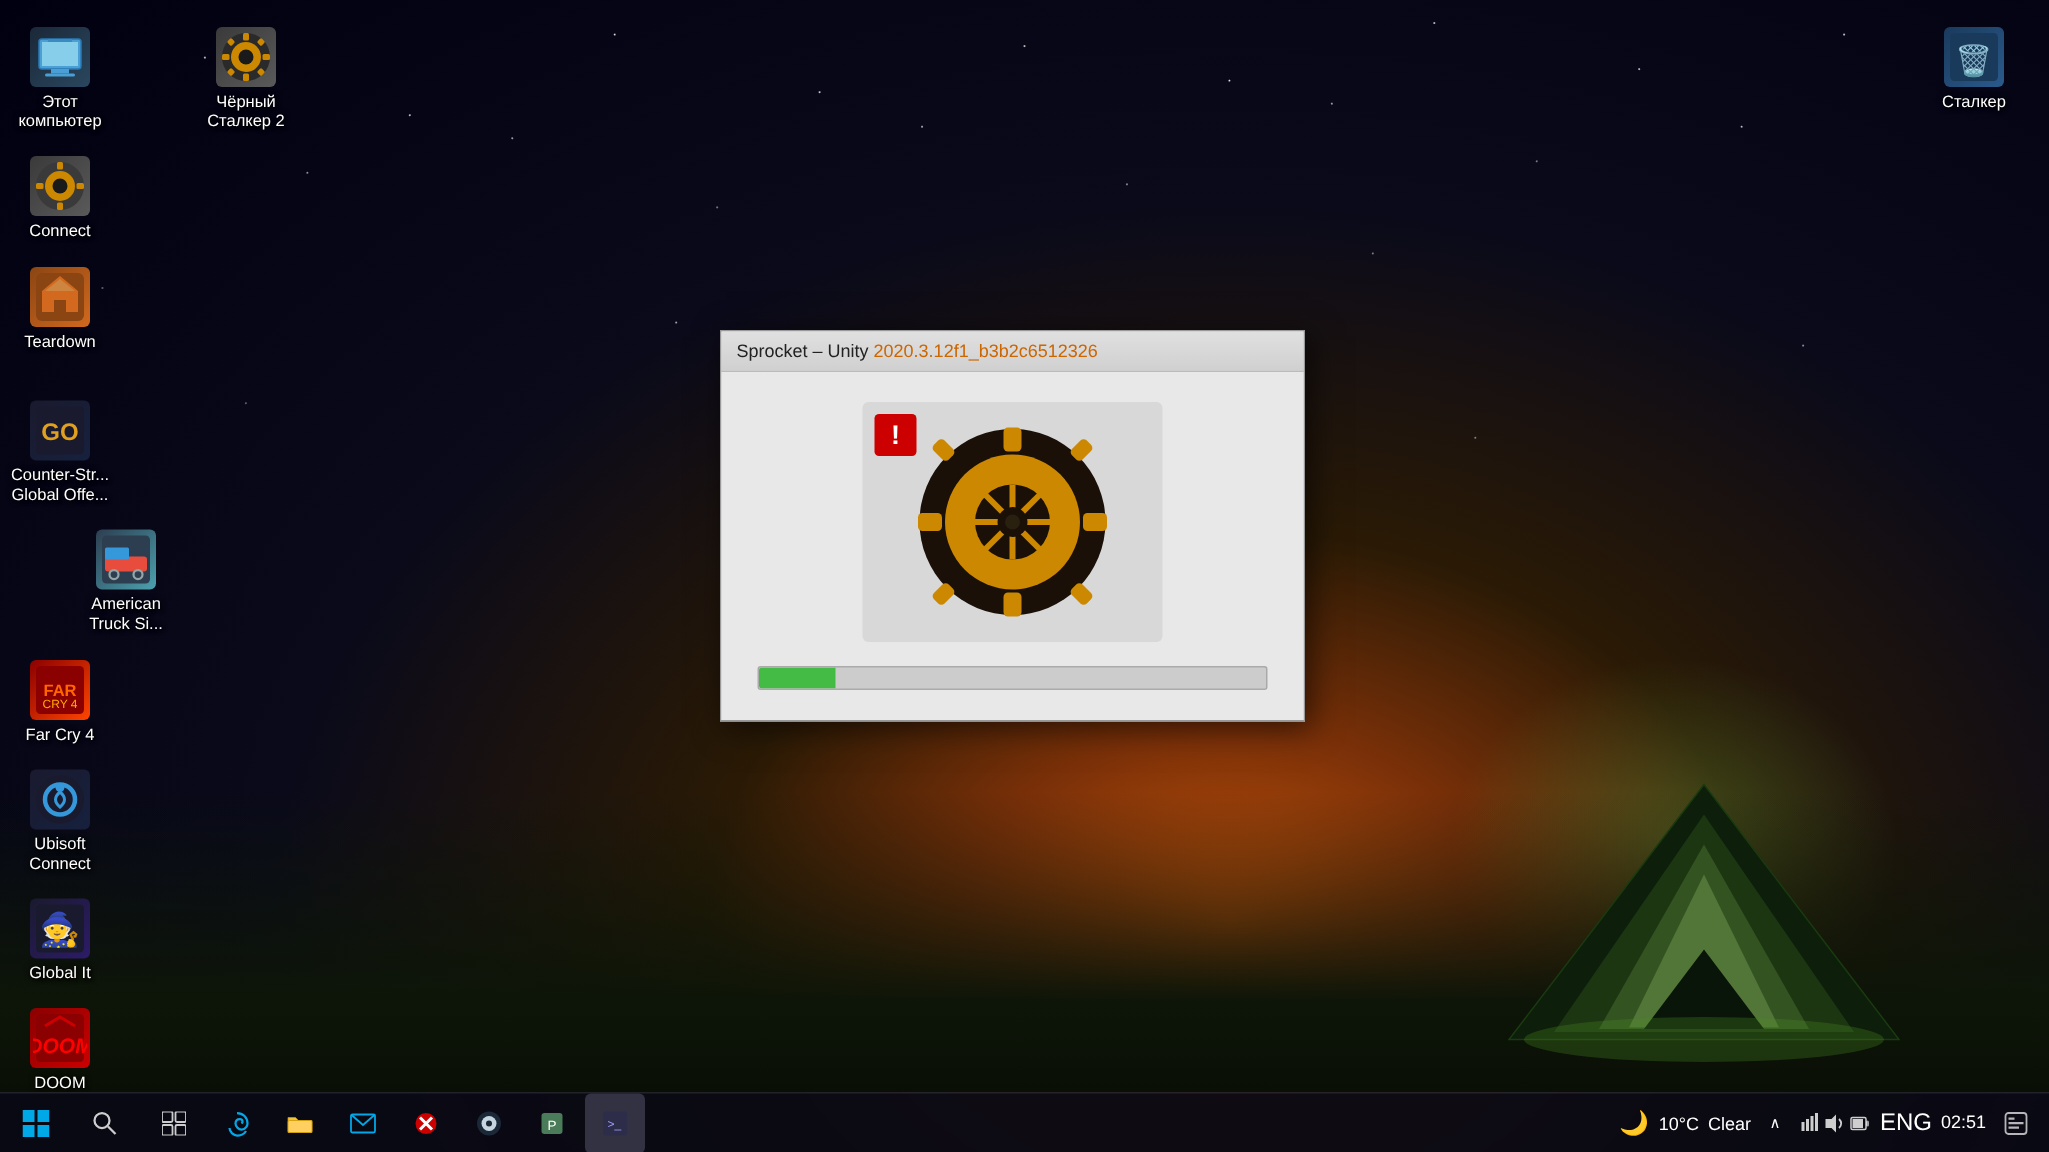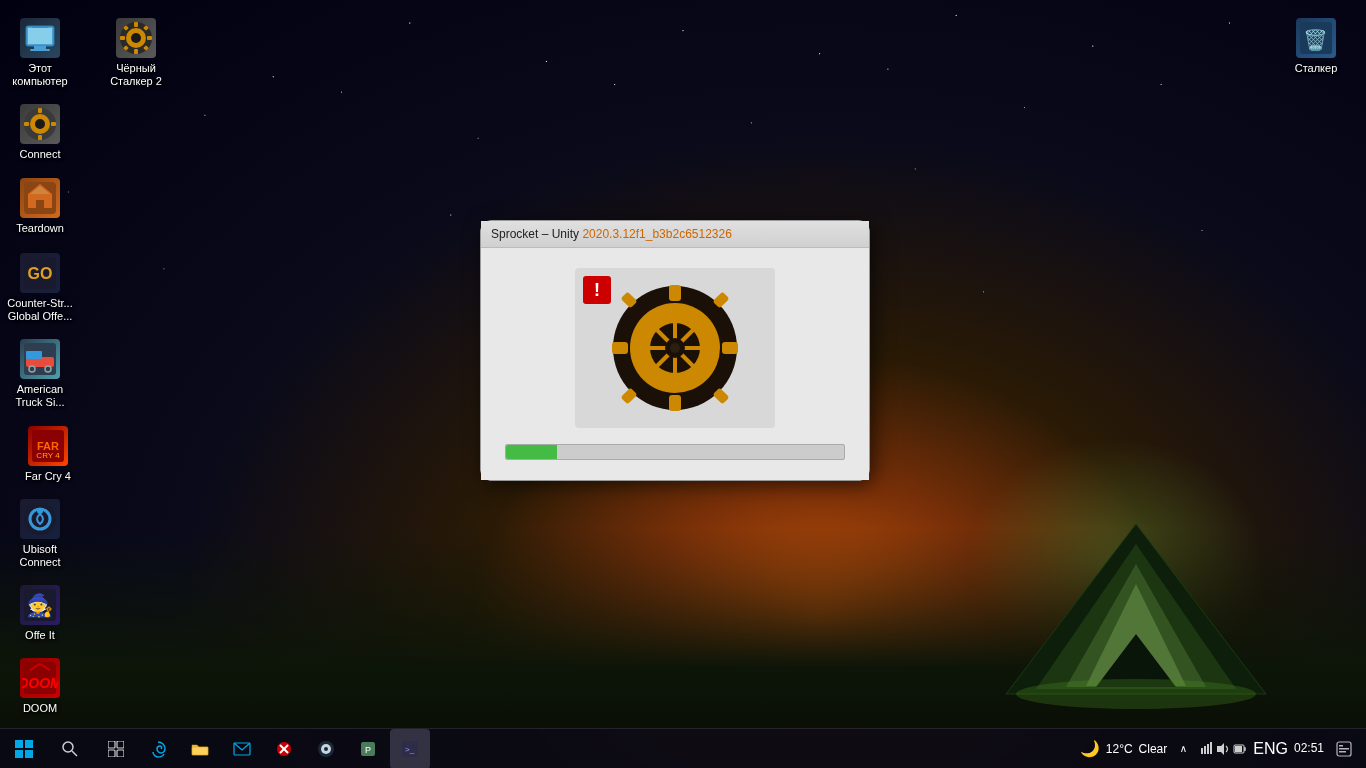--- a/index.html
+++ b/index.html
@@ -182,21 +182,21 @@
     
     .splash-window {
       position: absolute;
       top: 220px;
       left: 480px;
       width: 390px;
       background: #f0f0f0;
       border: 1px solid #999;
       box-shadow: 4px 4px 20px rgba(0,0,0,0.6);
       z-index: 50;
-      border-radius: 12px;
+      border-radius: 0;
     }
 
     .splash-titlebar {
       background: linear-gradient(to bottom, #e0e0e0, #d0d0d0);
       padding: 6px 10px;
       font-size: 12px;
       color: #222;
       display: flex;
       align-items: center;
       border-bottom: 1px solid #bbb;
@@ -268,21 +268,21 @@
     .progress-fill {
       height: 100%;
       background: #44bb44;
       border-radius: 2px 0 0 2px;
     }
 
     
     .icon-steam { background: linear-gradient(135deg, #1b2838, #2a475e); }
     .icon-sprocket { background: linear-gradient(135deg, #3a3a3a, #5a5a5a); }
     .icon-teardown { background: linear-gradient(135deg, #8B4513, #D2691E); }
-    .icon-csgo { background: linear-gradient(135deg, #1a1a2e, #16213e); }
+    .icon-csgo { background: linear-gradient(135deg, #1a1a2e, #16213e); margin-top: 16px; }
     .icon-ats { background: linear-gradient(135deg, #2c3e50, #4ca1af); }
     .icon-farcry { background: linear-gradient(135deg, #8B0000, #FF4500); }
     .icon-ubisoft { background: linear-gradient(135deg, #1a1a2e, #16213e); }
     .icon-witch { background: linear-gradient(135deg, #1a1a2e, #2d1b69); }
     .icon-doom { background: linear-gradient(135deg, #8B0000, #cc0000); }
     .icon-recycle { background: linear-gradient(135deg, #1a3a5c, #2a5a8c); }
 
     .right-icons {
       position: absolute;
       top: 10px;
@@ -358,21 +358,21 @@
             <rect x="16" y="2" width="4" height="5" rx="1" fill="#cc8800"></rect>
             <rect x="16" y="29" width="4" height="5" rx="1" fill="#cc8800"></rect>
             <rect x="2" y="16" width="5" height="4" rx="1" fill="#cc8800"></rect>
             <rect x="29" y="16" width="5" height="4" rx="1" fill="#cc8800"></rect>
           </svg>
         </div>
         <span class="icon-label">Connect</span>
       </div>
     </div>
 
-    <div style="display:flex; flex-direction:column; gap:2px;">
+    <div style="display:flex; gap:2px;">
       <div class="desktop-icon">
         <div class="icon-img icon-teardown">
           <svg width="36" height="36" viewBox="0 0 36 36">
             <rect x="2" y="2" width="32" height="32" rx="4" fill="#8B4513"></rect>
             <polygon points="18,4 30,14 30,28 6,28 6,14" fill="#D2691E"></polygon>
             <rect x="14" y="20" width="8" height="8" fill="#8B4513"></rect>
             <polygon points="18,6 28,14 8,14" fill="#cd853f"></polygon>
           </svg>
         </div>
         <span class="icon-label">Teardown</span>
@@ -386,37 +386,37 @@
           <svg width="36" height="36" viewBox="0 0 36 36">
             <rect x="2" y="2" width="32" height="32" rx="3" fill="#1a1a2e"></rect>
             <text x="18" y="24" font-size="16" text-anchor="middle" fill="#e0a020" font-weight="bold">GO</text>
           </svg>
         </div>
         <span class="icon-label">Counter-Str...<br>Global Offe...</span>
       </div>
       <div style="width:80px;"></div>
     </div>
 
-    <div style="display:flex; flex-direction:row; gap:0;">
+    <div style="display:flex; flex-direction:row; gap:0;padding-left:44px;">
       <div class="desktop-icon">
         <div class="icon-img icon-ats">
           <svg width="36" height="36" viewBox="0 0 36 36">
             <rect x="2" y="2" width="32" height="32" rx="3" fill="#2c3e50"></rect>
             <rect x="4" y="16" width="28" height="10" rx="2" fill="#e74c3c"></rect>
             <rect x="4" y="10" width="16" height="8" rx="1" fill="#3498db"></rect>
             <circle cx="10" cy="28" r="3" fill="#2c3e50" stroke="#95a5a6" stroke-width="1.5"></circle>
             <circle cx="26" cy="28" r="3" fill="#2c3e50" stroke="#95a5a6" stroke-width="1.5"></circle>
           </svg>
         </div>
         <span class="icon-label">American<br>Truck Si...</span>
       </div>
       <div style="width:80px;"></div>
     </div>
 
-    <div style="display:flex; flex-direction:row; gap:0;justify-content:center;">
+    <div style="display:flex; flex-direction:row; gap:0;">
       <div class="desktop-icon">
         <div class="icon-img icon-farcry">
           <svg width="36" height="36" viewBox="0 0 36 36">
             <rect x="2" y="2" width="32" height="32" rx="3" fill="#8B0000"></rect>
             <text x="18" y="22" font-size="11" text-anchor="middle" fill="#ff6600" font-weight="bold">FAR</text>
             <text x="18" y="30" font-size="8" text-anchor="middle" fill="#ffaa00">CRY 4</text>
           </svg>
         </div>
         <span class="icon-label">Far Cry 4</span>
       </div>
@@ -439,21 +439,21 @@
     </div>
 
     <div style="display:flex; flex-direction:row; gap:0;">
       <div class="desktop-icon">
         <div class="icon-img icon-witch">
           <svg width="36" height="36" viewBox="0 0 36 36">
             <rect x="2" y="2" width="32" height="32" rx="3" fill="#1a1a2e"></rect>
             <text x="18" y="26" font-size="22" text-anchor="middle">🧙</text>
           </svg>
         </div>
-        <span class="icon-label">Offe It</span>
+        <span class="icon-label">Global It</span>
       </div>
       <div style="width:80px;"></div>
     </div>
 
     <div style="display:flex; flex-direction:row; gap:16px;">
       <div class="desktop-icon">
         <div class="icon-img icon-doom">
           <svg width="36" height="36" viewBox="0 0 36 36">
             <rect x="2" y="2" width="32" height="32" rx="3" fill="#8B0000"></rect>
             <text x="18" y="28" font-size="14" text-anchor="middle" fill="#ff0000" font-weight="bold" font-style="italic">DOOM</text>
@@ -602,21 +602,21 @@
         <svg width="18" height="18" viewBox="0 0 18 18">
           <rect x="1" y="1" width="16" height="16" rx="2" fill="#2d2d4a"></rect>
           <text x="4" y="12" font-size="8" fill="#a0a0ff">&gt;_</text>
         </svg>
       </div>
     </div>
 
     <div class="taskbar-right">
 
       <span style="font-size:16px;">🌙</span>
-      <span style="color:white; font-size:12px;">12°C</span>
+      <span style="color:white; font-size:12px;">10°C</span>
       <span style="color:white; font-size:12px;">Clear</span>
 
       <div class="taskbar-btn" style="width:20px; height:20px; font-size:10px; color:white;">∧</div>
 
       <div style="display:flex; align-items:center; gap:3px;">
         <svg width="14" height="14" viewBox="0 0 14 14">
           <rect x="2" y="6" width="2" height="6" fill="rgba(255,255,255,0.8)"></rect>
           <rect x="5" y="4" width="2" height="8" fill="rgba(255,255,255,0.8)"></rect>
           <rect x="8" y="2" width="2" height="10" fill="rgba(255,255,255,0.8)"></rect>
           <rect x="11" y="0" width="2" height="12" fill="rgba(255,255,255,0.8)"></rect>

